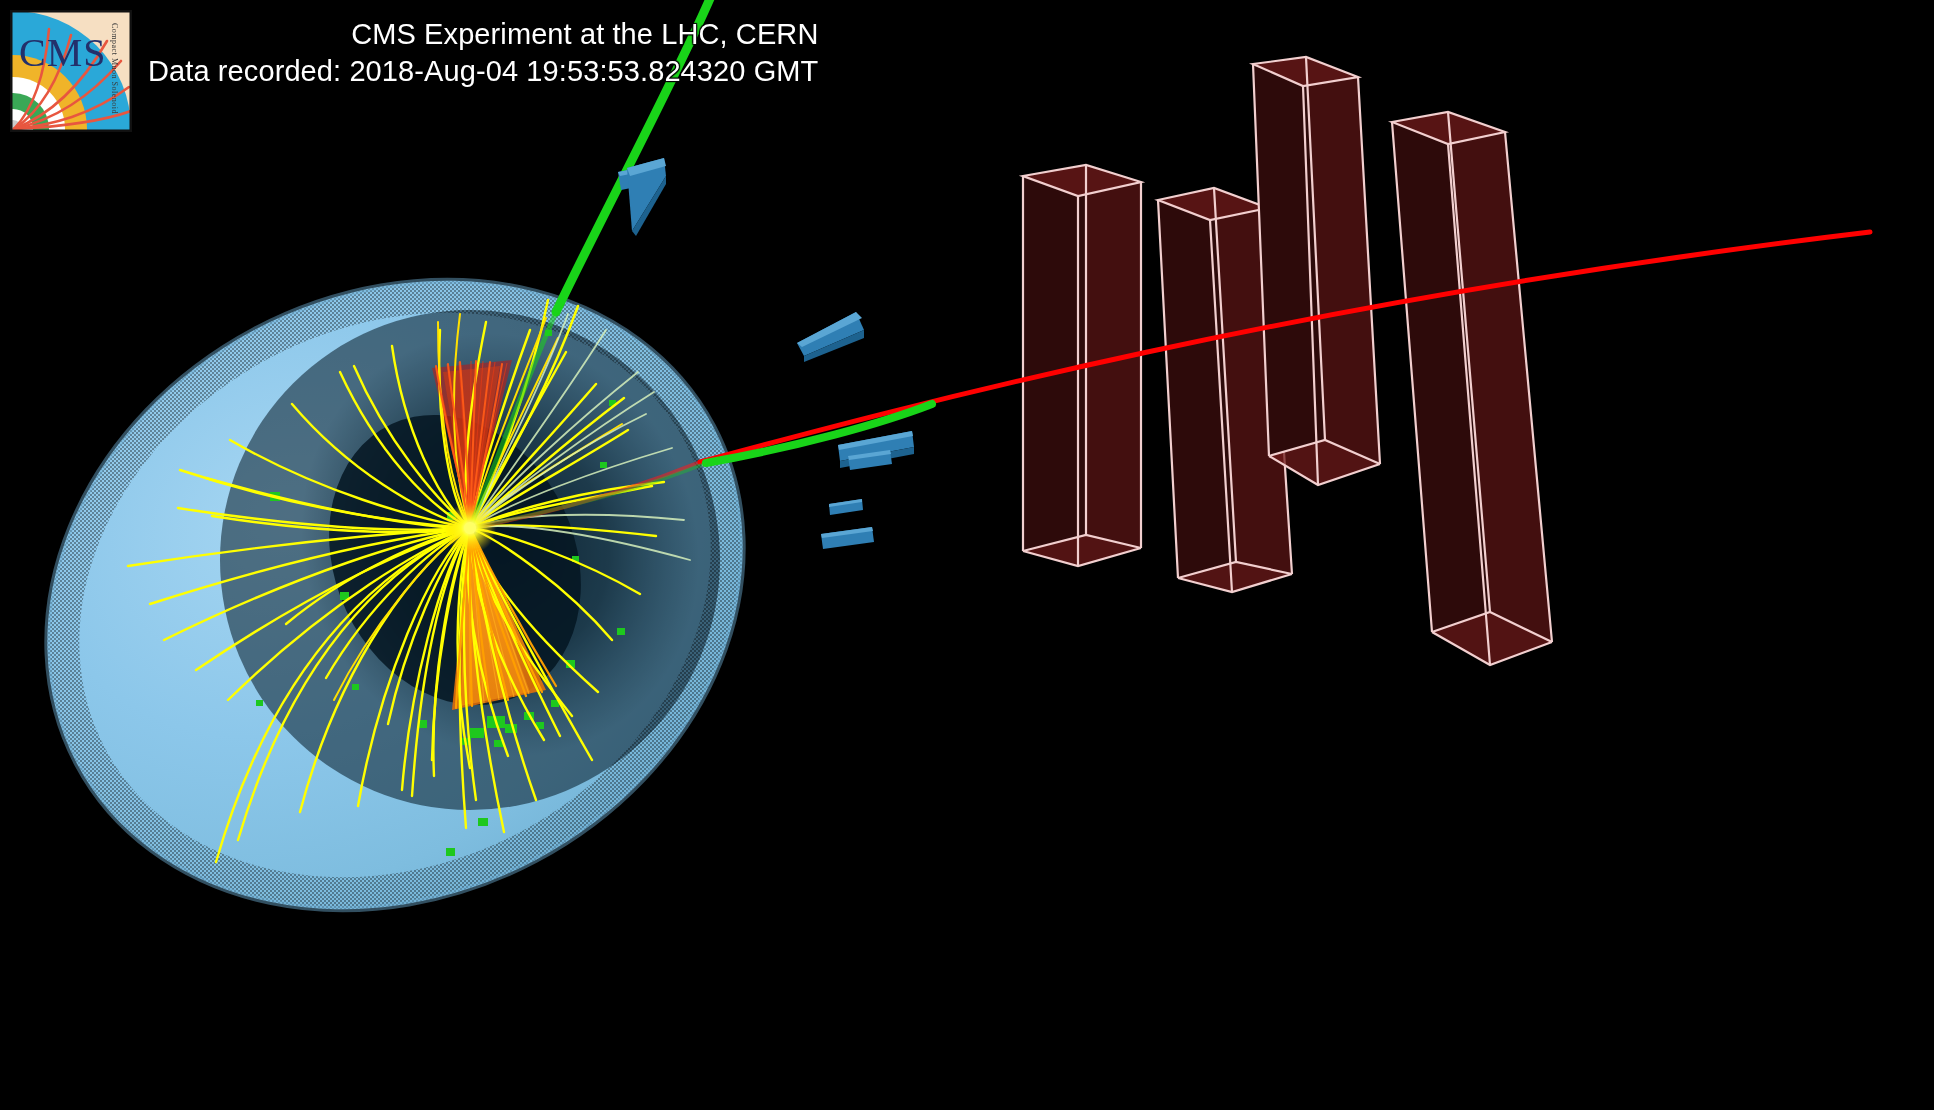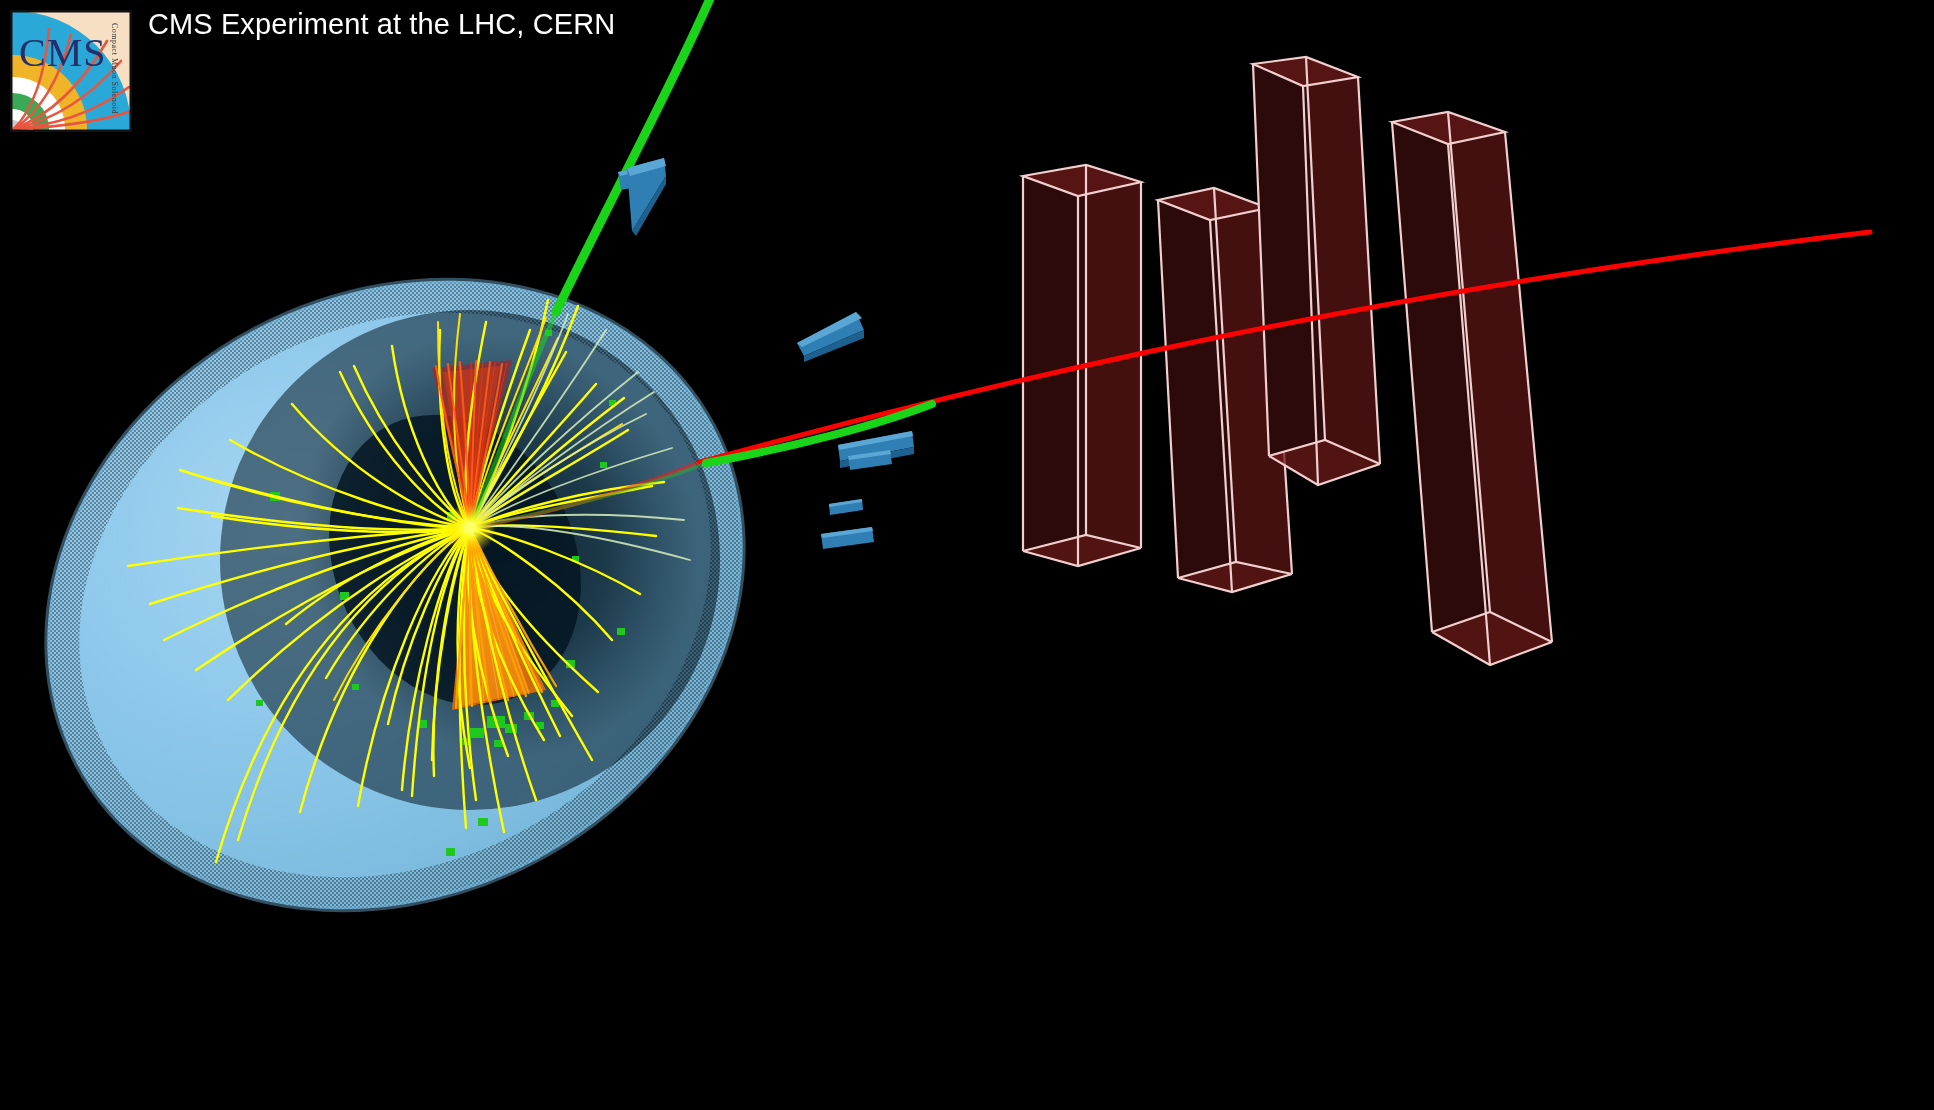--- a/index.html
+++ b/index.html
@@ -4,21 +4,21 @@
 <style>
   html,body{margin:0;padding:0;background:#000;}
   body{width:1934px;height:1110px;overflow:hidden;font-family:"Liberation Sans",sans-serif;}
   #stage{position:relative;width:1934px;height:1110px;background:#000000;overflow:hidden;}
   #viz{position:absolute;left:0;top:0;width:1934px;height:1110px;}
 
   
   #header{position:absolute;left:0;top:0;display:flex;align-items:flex-start;z-index:40;}
   #cms-logo{width:122px;height:122px;margin:10px 0 0 10px;position:relative;overflow:hidden;
             background:#d946ef;border:1px solid #111;box-sizing:border-box;}
-  #headtext{margin-left:16px;margin-top:6px;text-align:right;}
+  #headtext{margin-left:16px;margin-top:16px;text-align:right;}
   #headtext div{color:#ffffff;font-size:29px;line-height:1.27;letter-spacing:.1px;
                 text-shadow:1px 1px 1px #000,-1px 1px 1px #000,1px -1px 1px #000,-1px -1px 1px #000;
                 white-space:nowrap;}
   #logo-text{position:absolute;left:8px;top:18px;font-family:"Liberation Serif",serif;
              font-size:40px;color:#23306b;letter-spacing:1px;z-index:6;}
   #logo-vert{position:absolute;right:12px;top:12px;writing-mode:vertical-rl;
              font-family:"Liberation Serif",serif;font-size:8px;color:#3a3a3a;z-index:6;
              letter-spacing:.5px;}
 </style>
 </head>
@@ -369,17 +369,18 @@
           <path d="M3,118 C44,116 86,112 120,100"></path>
         </g>
         <rect x="0" y="0" width="120" height="120" fill="none" stroke="#111" stroke-width="3"></rect>
       </svg>
       <span id="logo-text">CMS</span>
       <span id="logo-vert">Compact Muon Solenoid</span>
     </div>
 
     <div id="headtext">
       <div>CMS Experiment at the LHC, CERN</div>
+      <div>Data recorded: 2018-Aug-04 19:53:53.824320 GMT</div>
     </div>
 
   </div>
 
 </div>
 
 </body></html>

